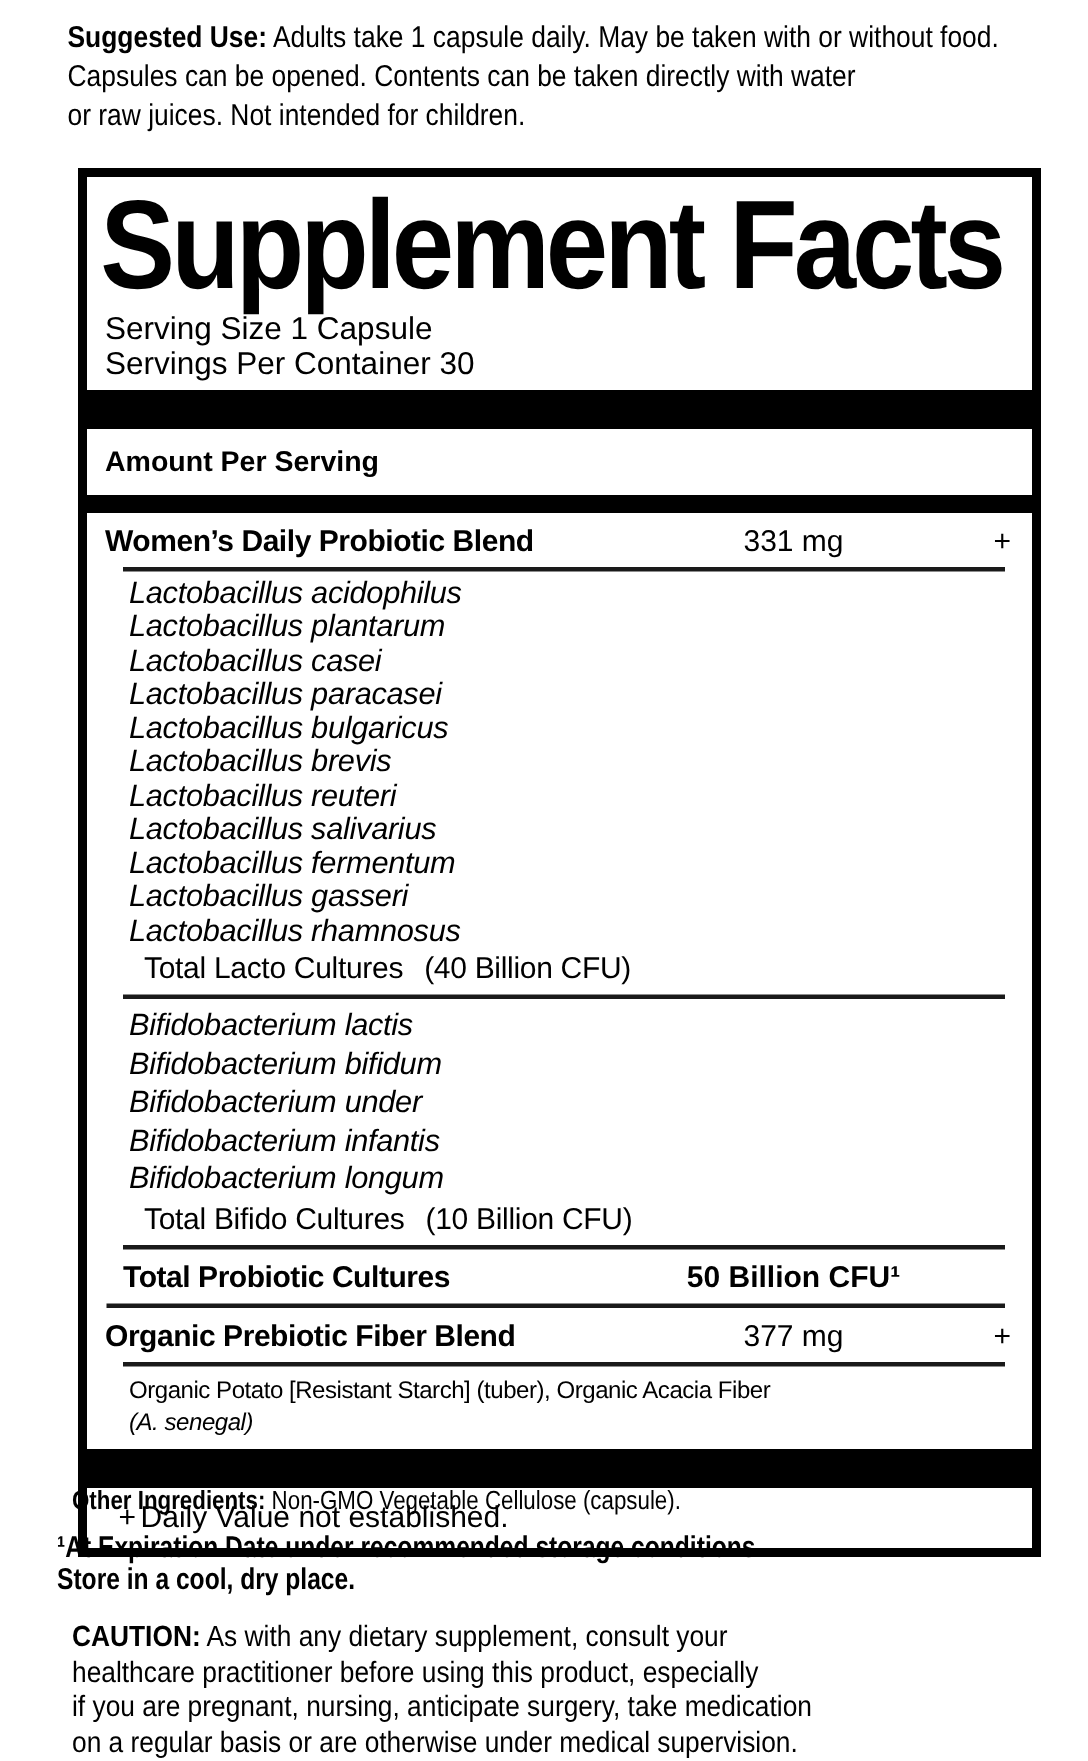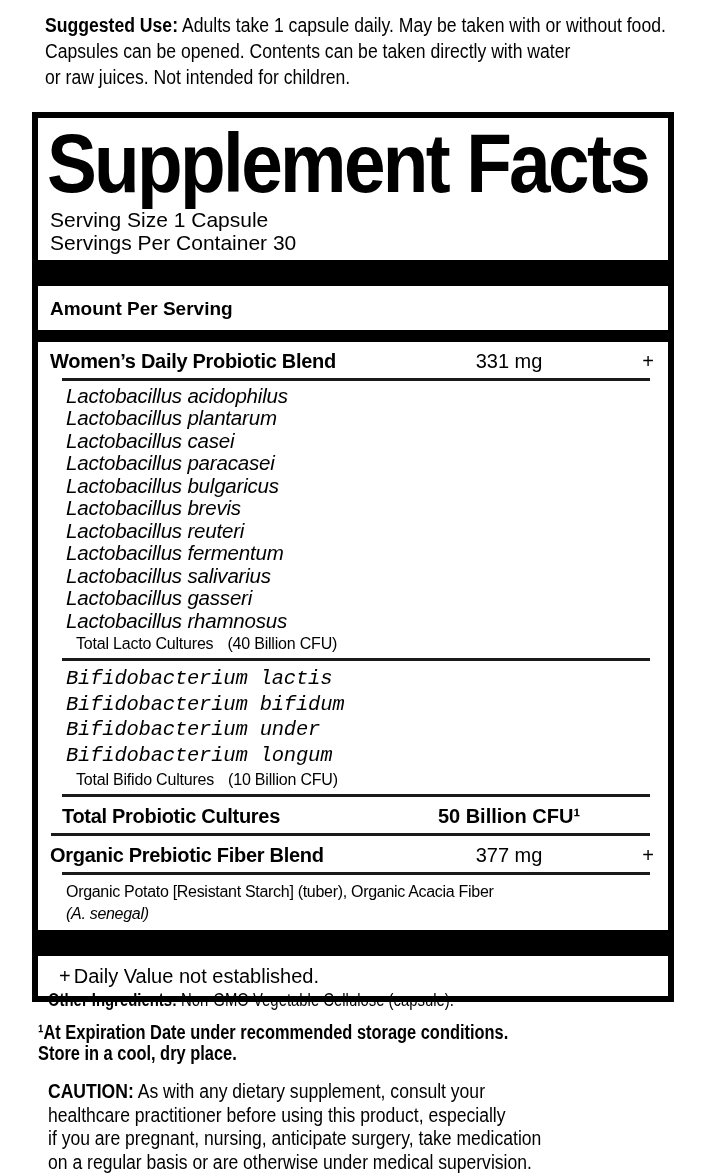--- a/index.html
+++ b/index.html
@@ -30,21 +30,21 @@
     line-height: 26px;
     transform: scaleX(0.88);
     transform-origin: left top;
     white-space: nowrap;
   }
   .suggested-use b { font-weight: bold; }
 
   
   .facts-box {
     position: absolute;
-    left: 32px;
+    left: 52px;
     top: 100px;
     width: 642px;
     box-sizing: border-box;
     border: 6px solid #000;
     background: #fff;
   }
   .sf-title {
     padding: 8px 0 0 10px;
     font-size: 84px;
     font-weight: bold;
@@ -90,24 +90,24 @@
     margin: 5px 18px 0 24px;
   }
   .rule.flush { margin-left: 13px; }
   .species-list {
     padding: 4px 0 0 28px;
     font-size: 20.5px;
     font-style: italic;
     line-height: 22.5px;
     letter-spacing: -0.2px;
   }
-  .species-list.bifido { line-height: 25.5px; padding-top: 5px; font-family: Liberation Mono, monospace; }
+  .species-list.bifido { line-height: 25.5px; padding-top: 5px; }
   .total-line {
     padding: 3px 0 0 38px;
-    font-size: 16px;
+    font-size: 20px;
     letter-spacing: -0.2px;
   }
   .total-line .tl-value { margin-left: 14px; }
   .blend-detail {
     padding: 6px 14px 0 28px;
     font-size: 16px;
     line-height: 21.5px;
     letter-spacing: -0.3px;
   }
   .blend-detail .italic { font-style: italic; }
@@ -188,35 +188,36 @@
 
     <div class="species-list">
 
     <div class="species">Lactobacillus acidophilus</div>
         <div class="species">Lactobacillus plantarum</div>
         <div class="species">Lactobacillus casei</div>
         <div class="species">Lactobacillus paracasei</div>
         <div class="species">Lactobacillus bulgaricus</div>
         <div class="species">Lactobacillus brevis</div>
         <div class="species">Lactobacillus reuteri</div>
+        <div class="species">Lactobacillus salivarius</div>
         <div class="species">Lactobacillus fermentum</div>
-        <div class="species">Lactobacillus salivarius</div>
         <div class="species">Lactobacillus gasseri</div>
         <div class="species">Lactobacillus rhamnosus</div>
       </div>
     <div class="total-line">
       <span>Total Lacto Cultures</span><span class="tl-value">(40 Billion CFU)</span>
     </div>
     <div class="rule"></div>
 
     <div class="species-list bifido">
 
     <div class="species">Bifidobacterium lactis</div>
         <div class="species">Bifidobacterium bifidum</div>
         <div class="species">Bifidobacterium under</div>
+        <div class="species">Bifidobacterium infantis</div>
         <div class="species">Bifidobacterium longum</div>
       </div>
     <div class="total-line">
       <span>Total Bifido Cultures</span><span class="tl-value">(10 Billion CFU)</span>
     </div>
     <div class="rule"></div>
 
     <div class="flex-row bold-amount" style="padding-left:24px;">
       <span class="name">Total Probiotic Cultures</span>
       <span class="amount">50 Billion CFU¹</span>

